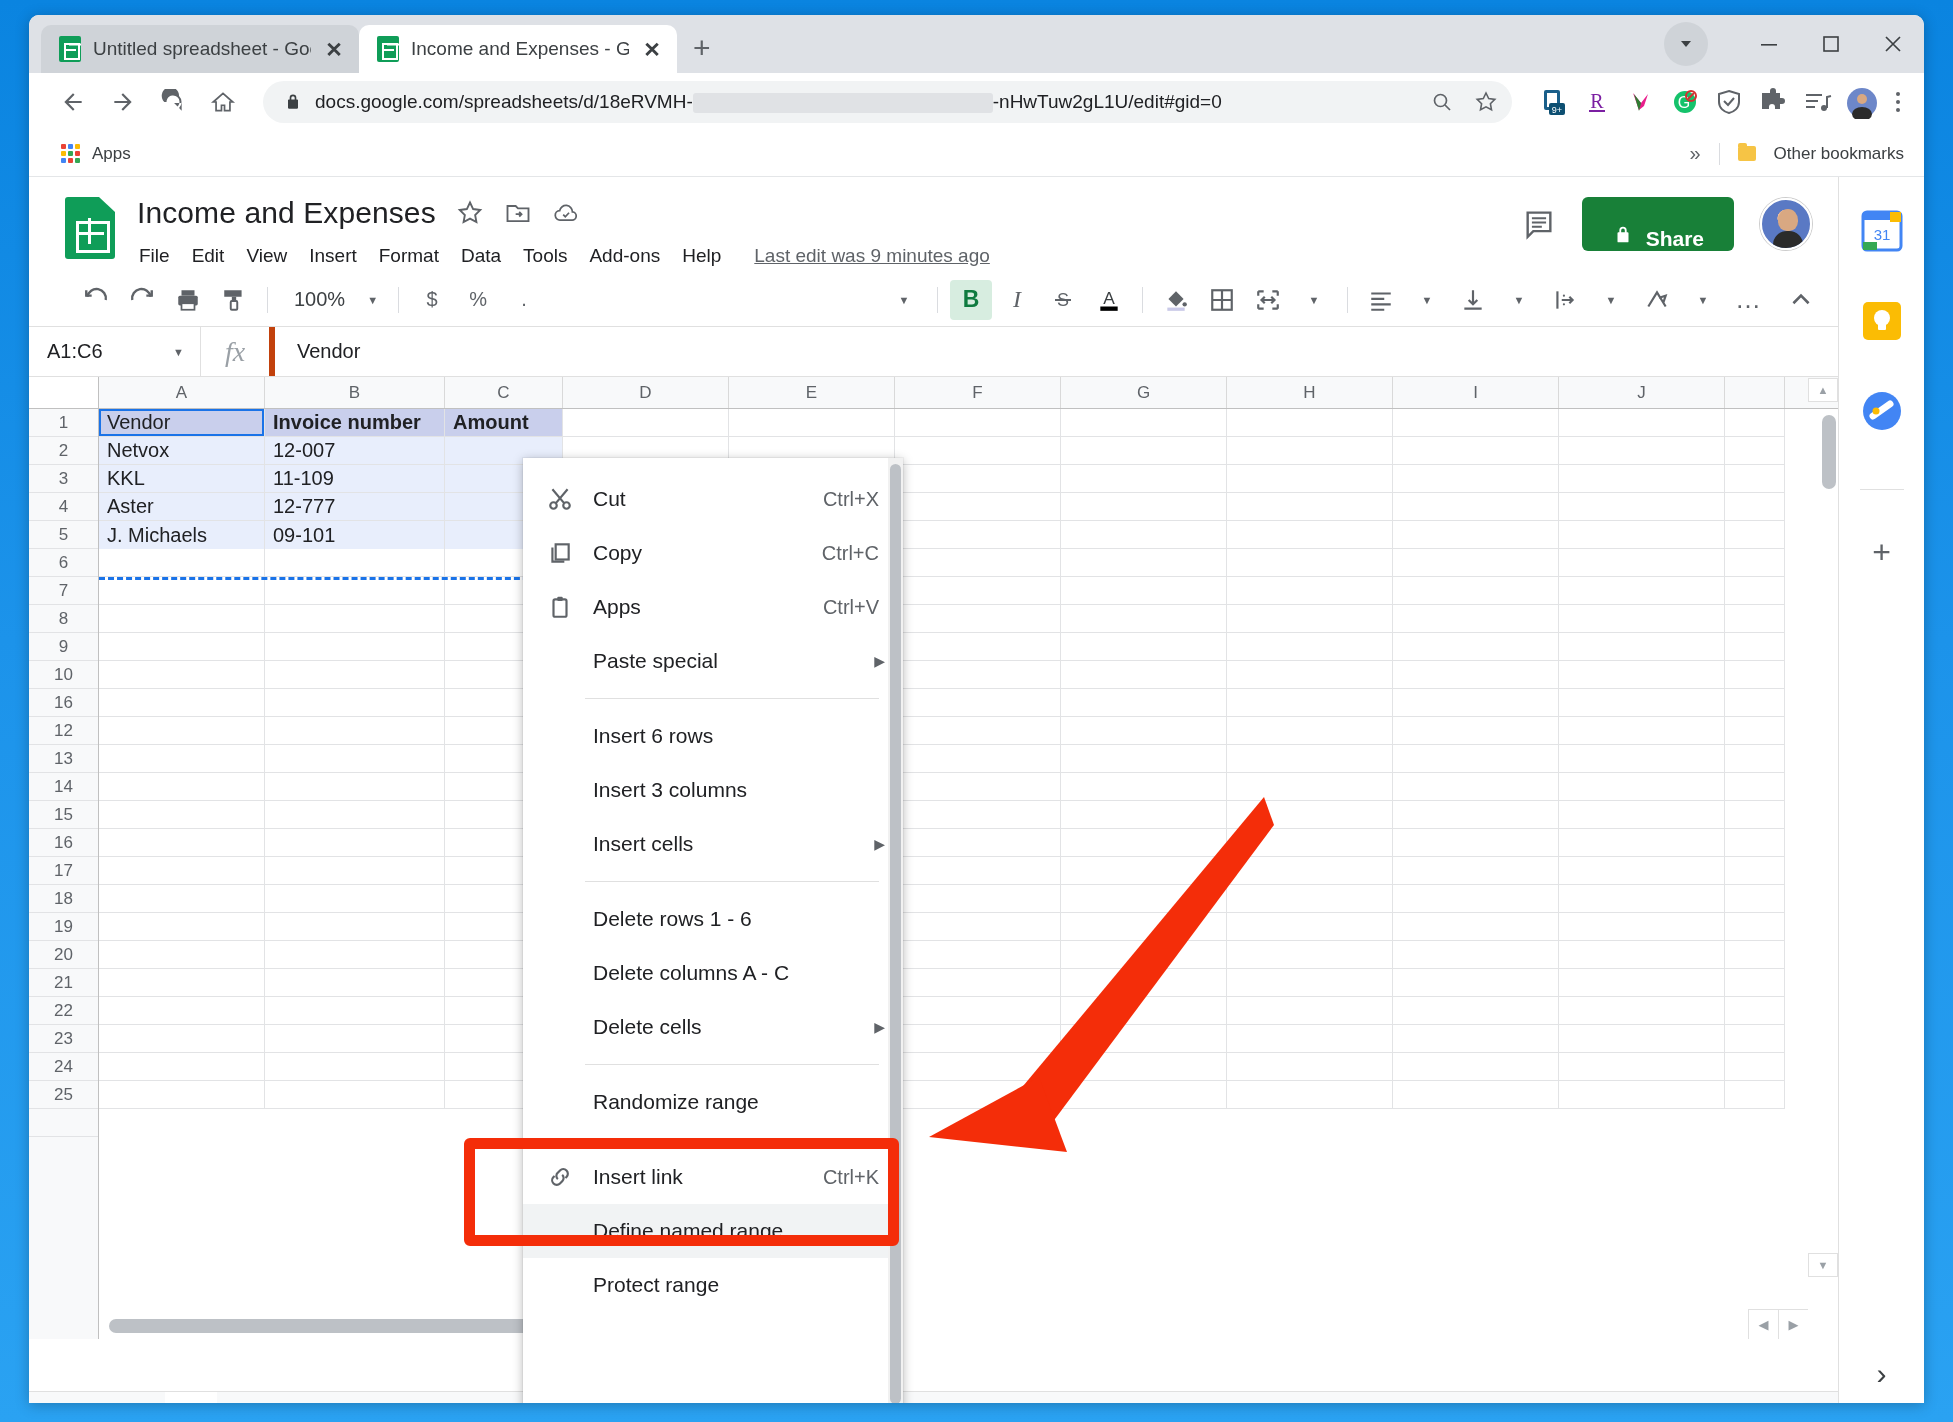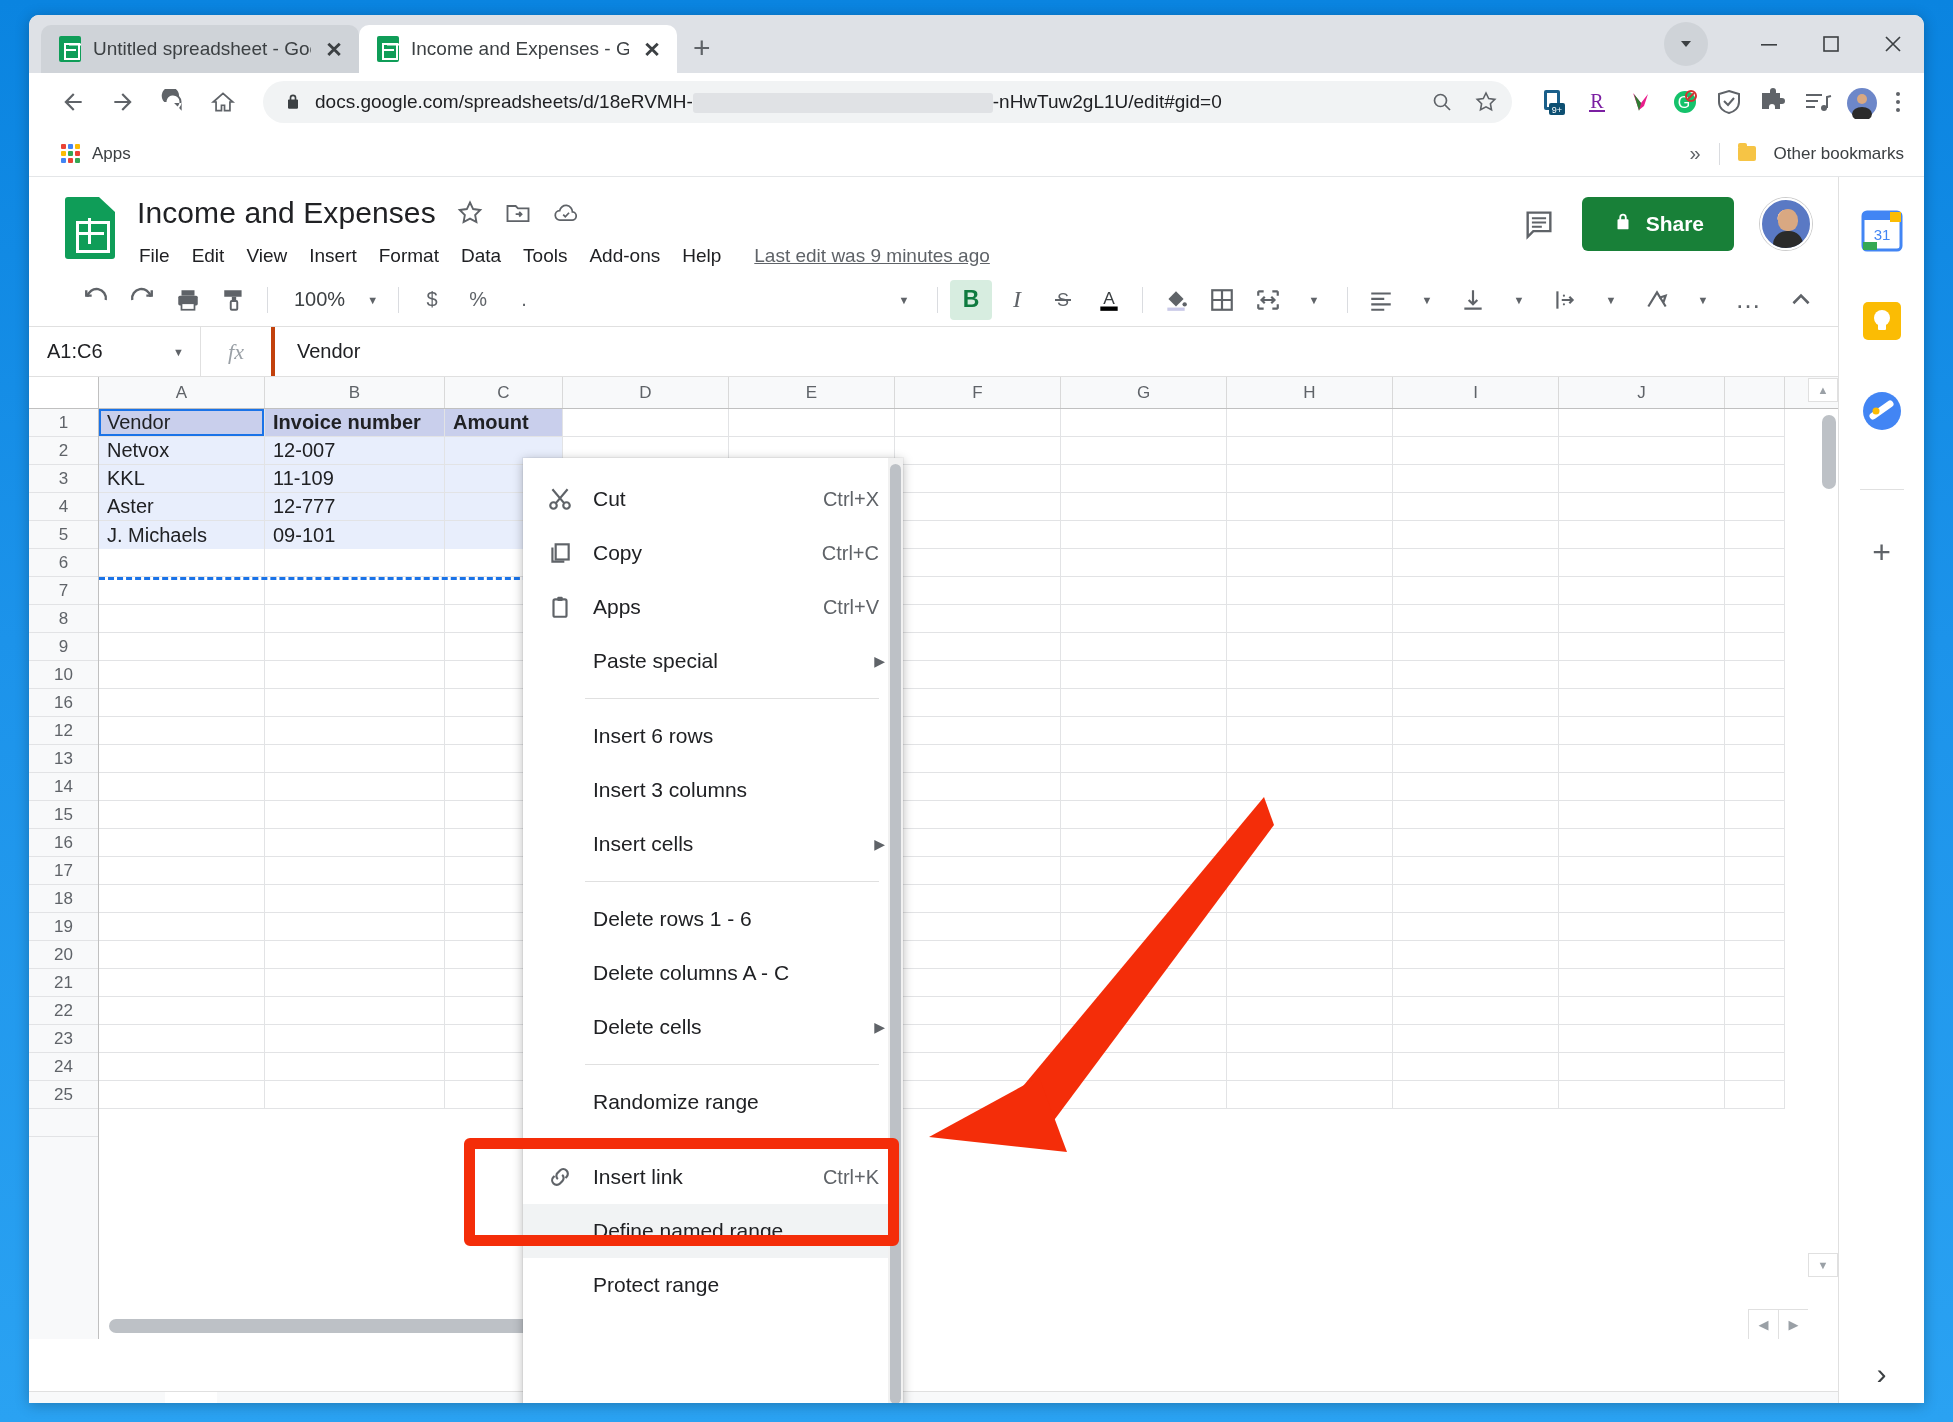--- a/index.html
+++ b/index.html
@@ -250,21 +250,21 @@
   #last-edit {
     font-size: 19px; color: #5f6368;
     text-decoration: underline;
     margin-left: 22px;
   }
   #header-right {
     position: absolute; right: 26px; top: 20px;
     display: flex; align-items: center; gap: 26px;
   }
   #share-btn {
-    display: flex; align-items: center; gap: 12px;
+    display: flex; align-items: flex-end; gap: 12px;
     background: #188038; color: #fff;
     height: 54px; padding: 0 30px;
     border-radius: 6px; font-size: 21px; font-weight: 600;
     cursor: pointer;
   }
   #avatar {
     width: 52px; height: 52px; border-radius: 50%;
     background: radial-gradient(circle at 50% 38%, #e7b89a 0 22%, #5a79c4 23% 100%);
     position: relative; overflow: hidden;
     border: 2px solid #fff;
@@ -317,24 +317,24 @@
   }
   #namebox {
     width: 172px; height: 100%;
     display: flex; align-items: center; justify-content: space-between;
     padding: 0 16px 0 18px;
     border-right: 1px solid #e0e0e0;
   }
   #fx-cell {
     width: 74px; height: 100%;
     display: flex; align-items: center; justify-content: center;
-    border-right: 4px solid #c2410c;
+    border-right: 6px solid #c2410c;
     color: #9aa0a6; font-style: italic;
     font-family: "Liberation Serif", serif;
-    font-size: 22px;
+    font-size: 28px;
   }
   #formula-val { padding-left: 22px; }
 
   
   #grid-wrap { position: relative; height: 962px; overflow: hidden; }
   #grid {
     position: absolute; inset: 0;
     background: #fff;
   }
   #colhead {

